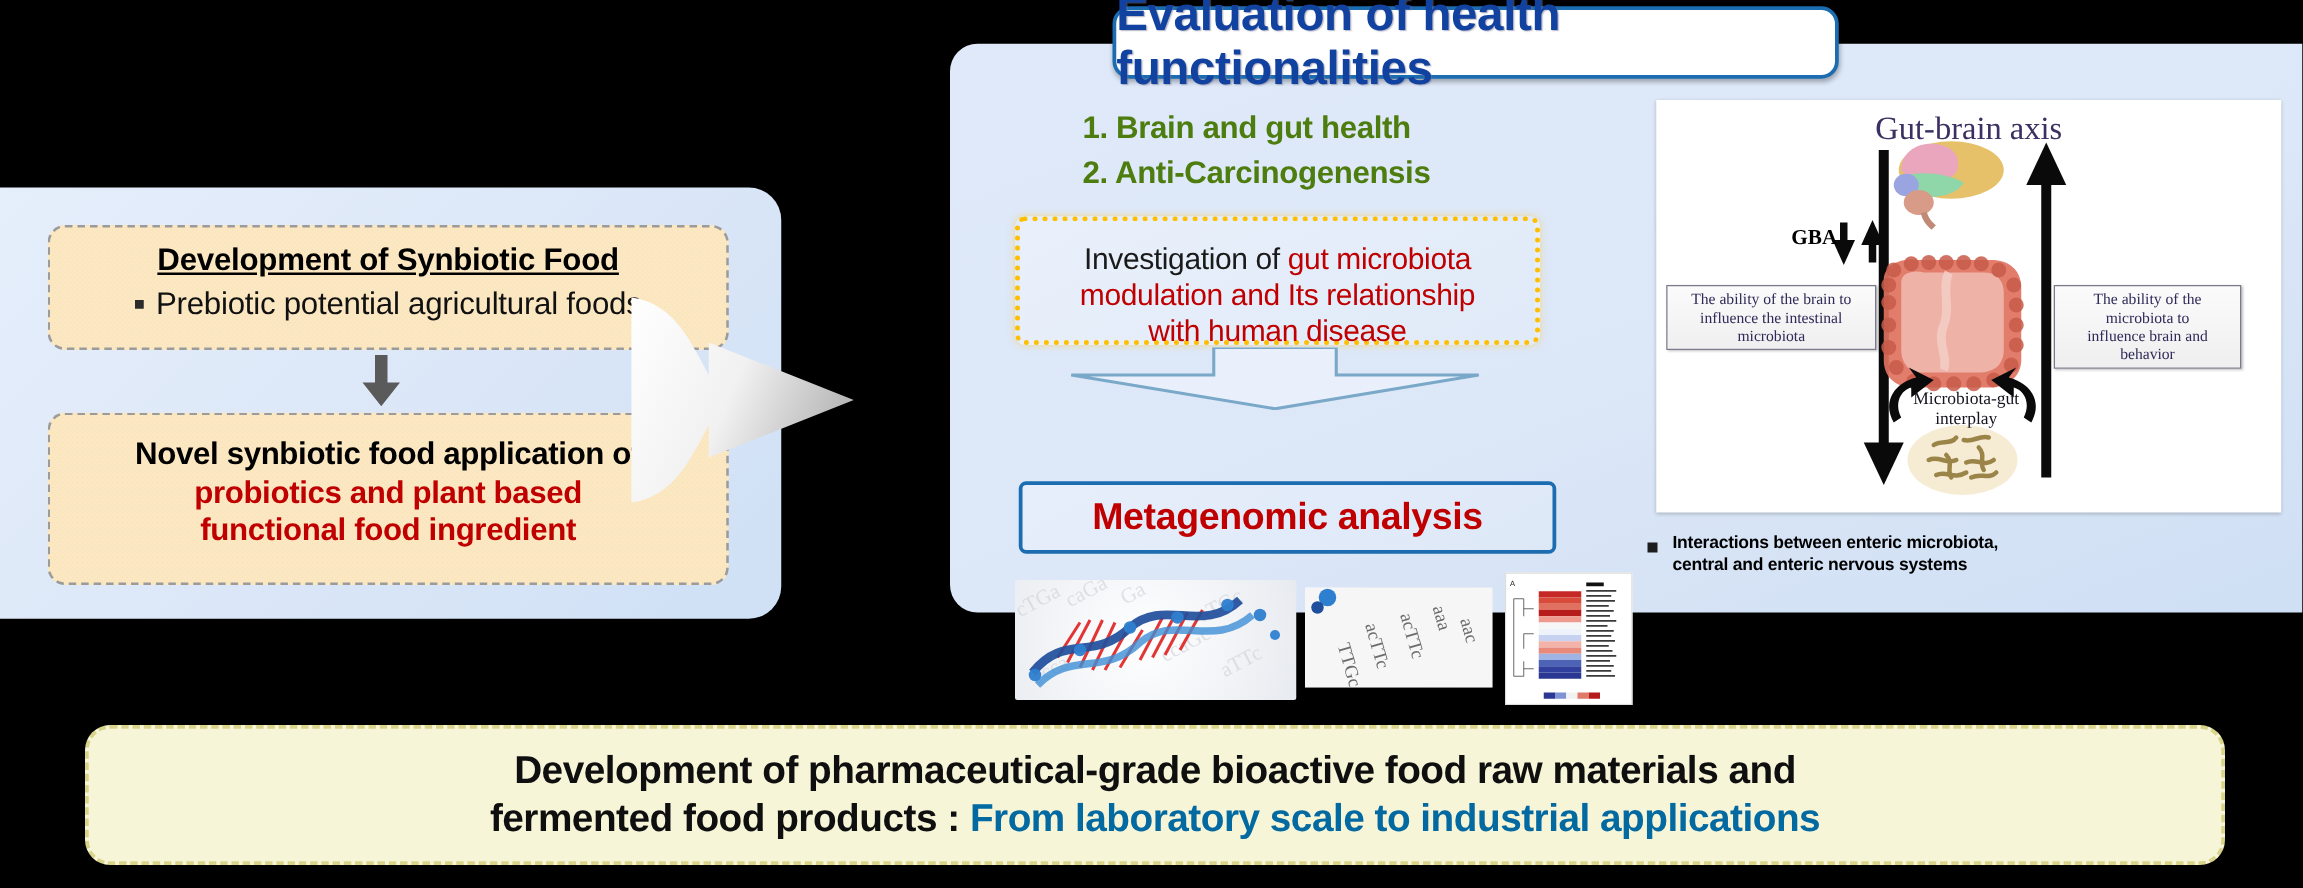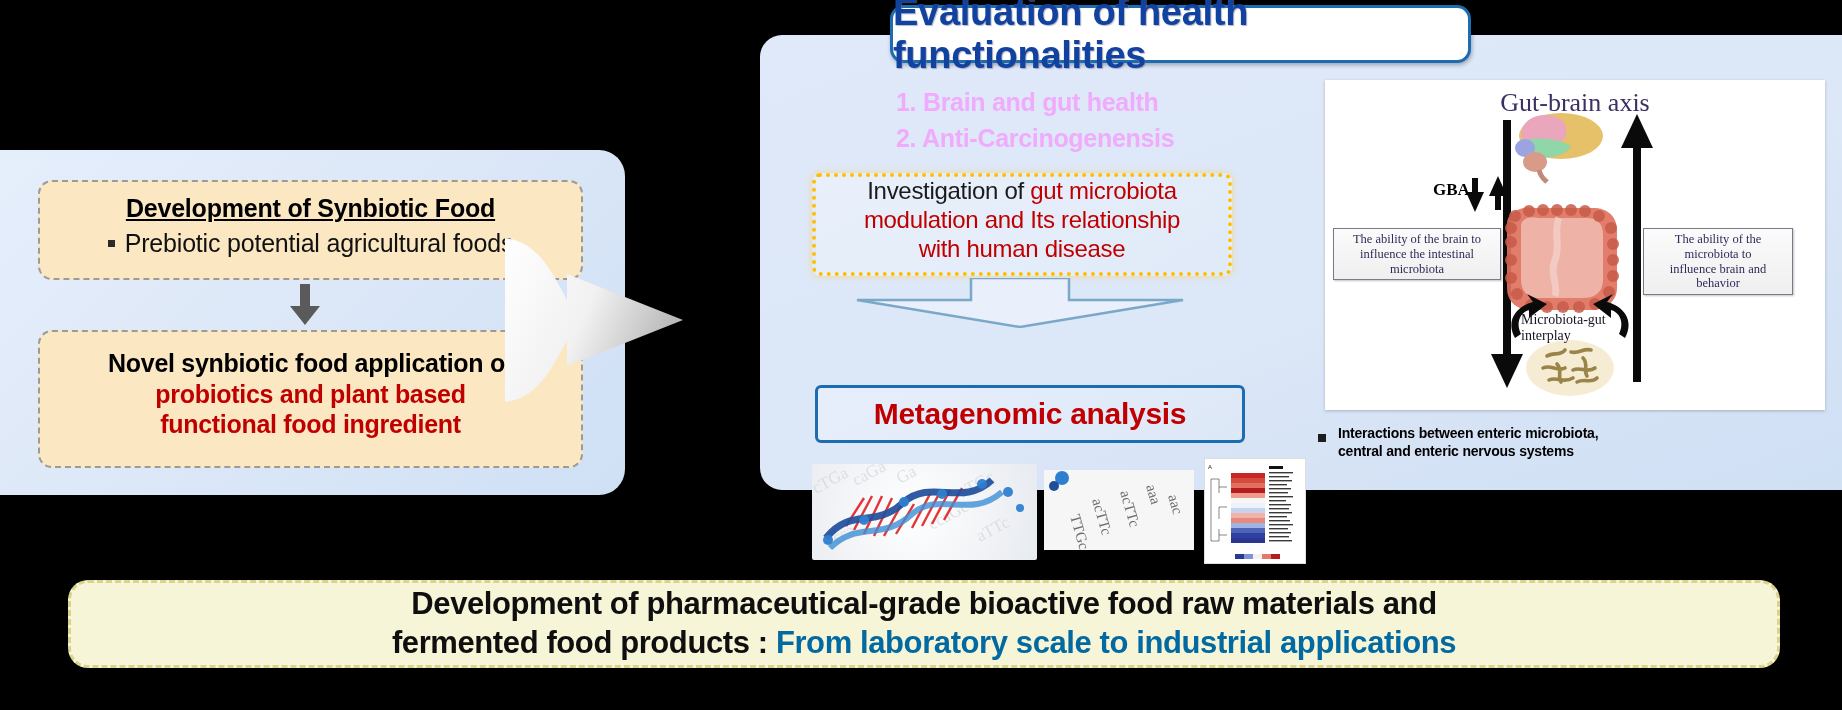--- a/index.html
+++ b/index.html
@@ -53,30 +53,30 @@
     position:absolute;left:890px;top:5px;width:575px;height:52px;
     background:#ffffff;border:3px solid #1b6cb0;border-radius:14px;
     display:flex;align-items:center;justify-content:center;
     box-shadow:1px 2px 4px rgba(0,0,0,.3);
   }
   #eval-title-text{
     font-size:38px;font-weight:bold;color:#1242a0;letter-spacing:-.3px;
     text-shadow:1px 1px 1px rgba(120,120,150,.55);
   }
 
-  .num-item{position:absolute;font-size:25px;font-weight:bold;color:#f0abfc;letter-spacing:-.3px;margin-left:30px;}
+  .num-item{position:absolute;font-size:25px;font-weight:bold;color:#4d7c0f;letter-spacing:-.3px;}
   #num1{left:866px;top:88px;}
   #num2{left:866px;top:124px;}
 
   
   #invest-box{
     position:absolute;left:812px;top:173px;width:420px;height:103px;
     border:4px dotted #ffbf00;border-radius:8px;
     background:linear-gradient(150deg,#e9f0fb,#e0eaf8);
-    box-sizing:border-box;padding-top:0;
+    box-sizing:border-box;padding-top:17px;
     box-shadow:0 0 6px rgba(255,200,60,.55);
   }
   .invest-line{text-align:center;font-size:24px;line-height:1.2;letter-spacing:-.3px;}
   .iv-black{color:#1a1a1a;}
   .iv-red{color:#c00000;}
 
   #mid-arrow{position:absolute;left:845px;top:278px;width:350px;height:50px;}
 
   #meta-box{
     position:absolute;left:815px;top:385px;width:430px;height:58px;
@@ -107,36 +107,36 @@
   .gba-cap{
     position:absolute;background:linear-gradient(#fbfbfb,#efefef);
     border:1px solid #7a7a8a;
     font-family:"Liberation Serif",serif;font-size:12.5px;color:#2f2a57;
     text-align:center;line-height:1.18;padding:3px 16px;box-sizing:border-box;
     box-shadow:1px 1px 2px rgba(0,0,0,.25);
   }
   #gba-cap-left{left:8px;top:148px;width:168px;}
   #gba-cap-right{left:318px;top:148px;width:150px;}
   #gba-interplay{
-    position:absolute;left:196px;top:232px;width:104px;text-align:left;
+    position:absolute;left:196px;top:232px;width:104px;text-align:center;
     font-family:"Liberation Serif",serif;font-size:14px;color:#15131f;line-height:1.12;
   }
   #gba-gba-label{
     position:absolute;left:108px;top:100px;font-family:"Liberation Serif",serif;
     font-size:17px;font-weight:bold;color:#000;
   }
 
   
   #enteric-bullet{position:absolute;left:1318px;top:425px;width:510px;display:flex;}
   #enteric-sq{width:8px;height:8px;background:#1d1d1d;margin:9px 12px 0 0;flex:0 0 auto;}
   #enteric-text{font-size:14px;font-weight:bold;color:#000;line-height:1.28;letter-spacing:-.2px;}
 
   
   #bottom-banner{
-    position:absolute;left:68px;top:580px;width:1712px;height:88px;
+    position:absolute;left:68px;top:580px;width:1712px;height:112px;
     background:#f7f5d8;
     border:3px dashed #d9d48a;border-radius:20px;box-sizing:border-box;
     display:flex;align-items:center;justify-content:center;flex-direction:column;
     box-shadow:2px 3px 6px rgba(0,0,0,.3);
   }
   .banner-line{font-size:31px;font-weight:bold;line-height:1.25;letter-spacing:-.4px;text-align:center;}
   .bn-black{color:#0f0f0f;}
   .bn-red{color:#0369a1;}
 </style>
 </head>

